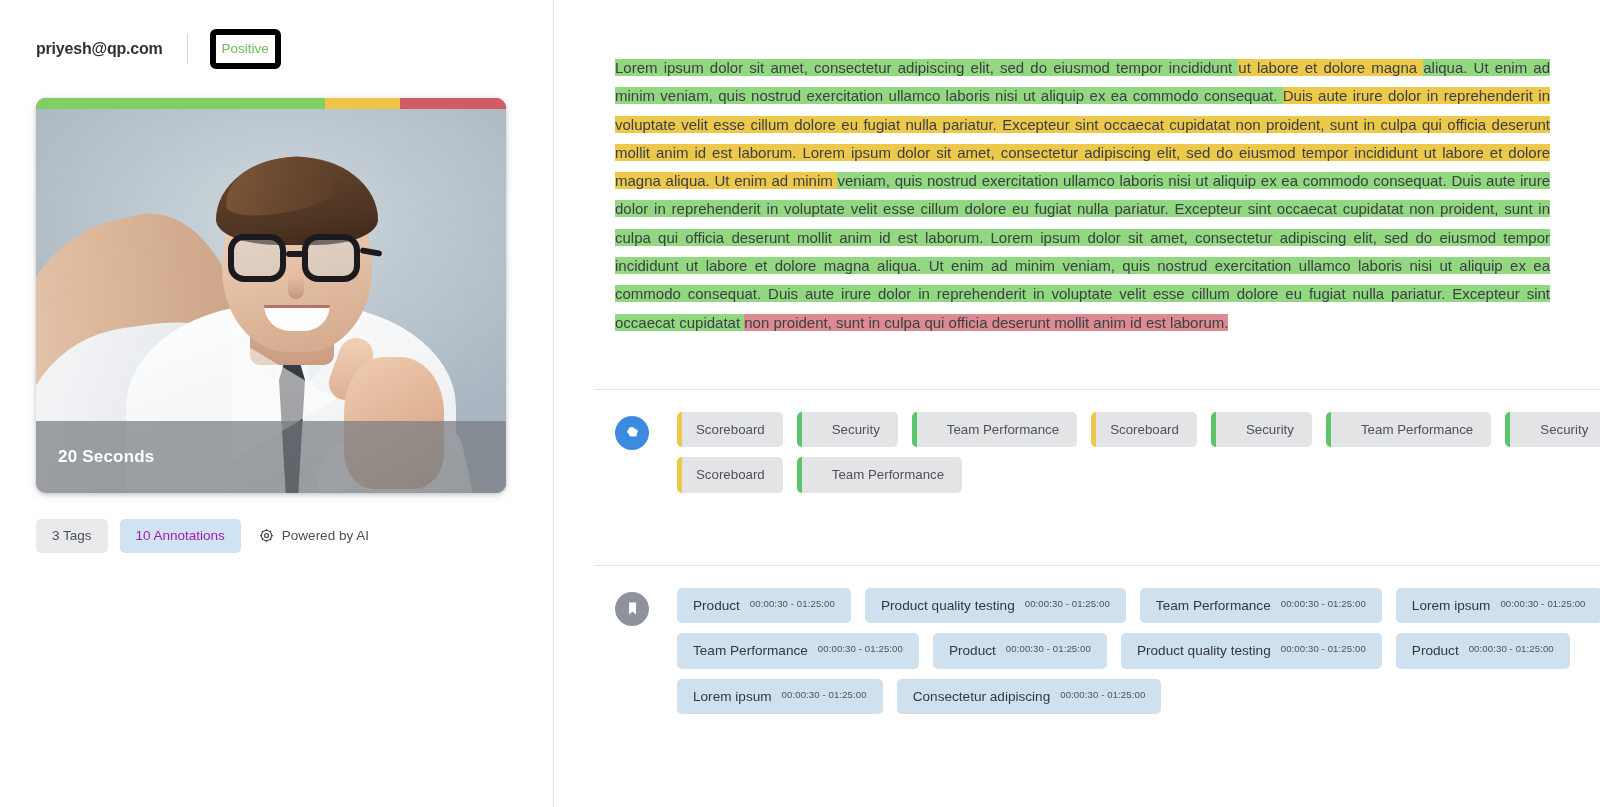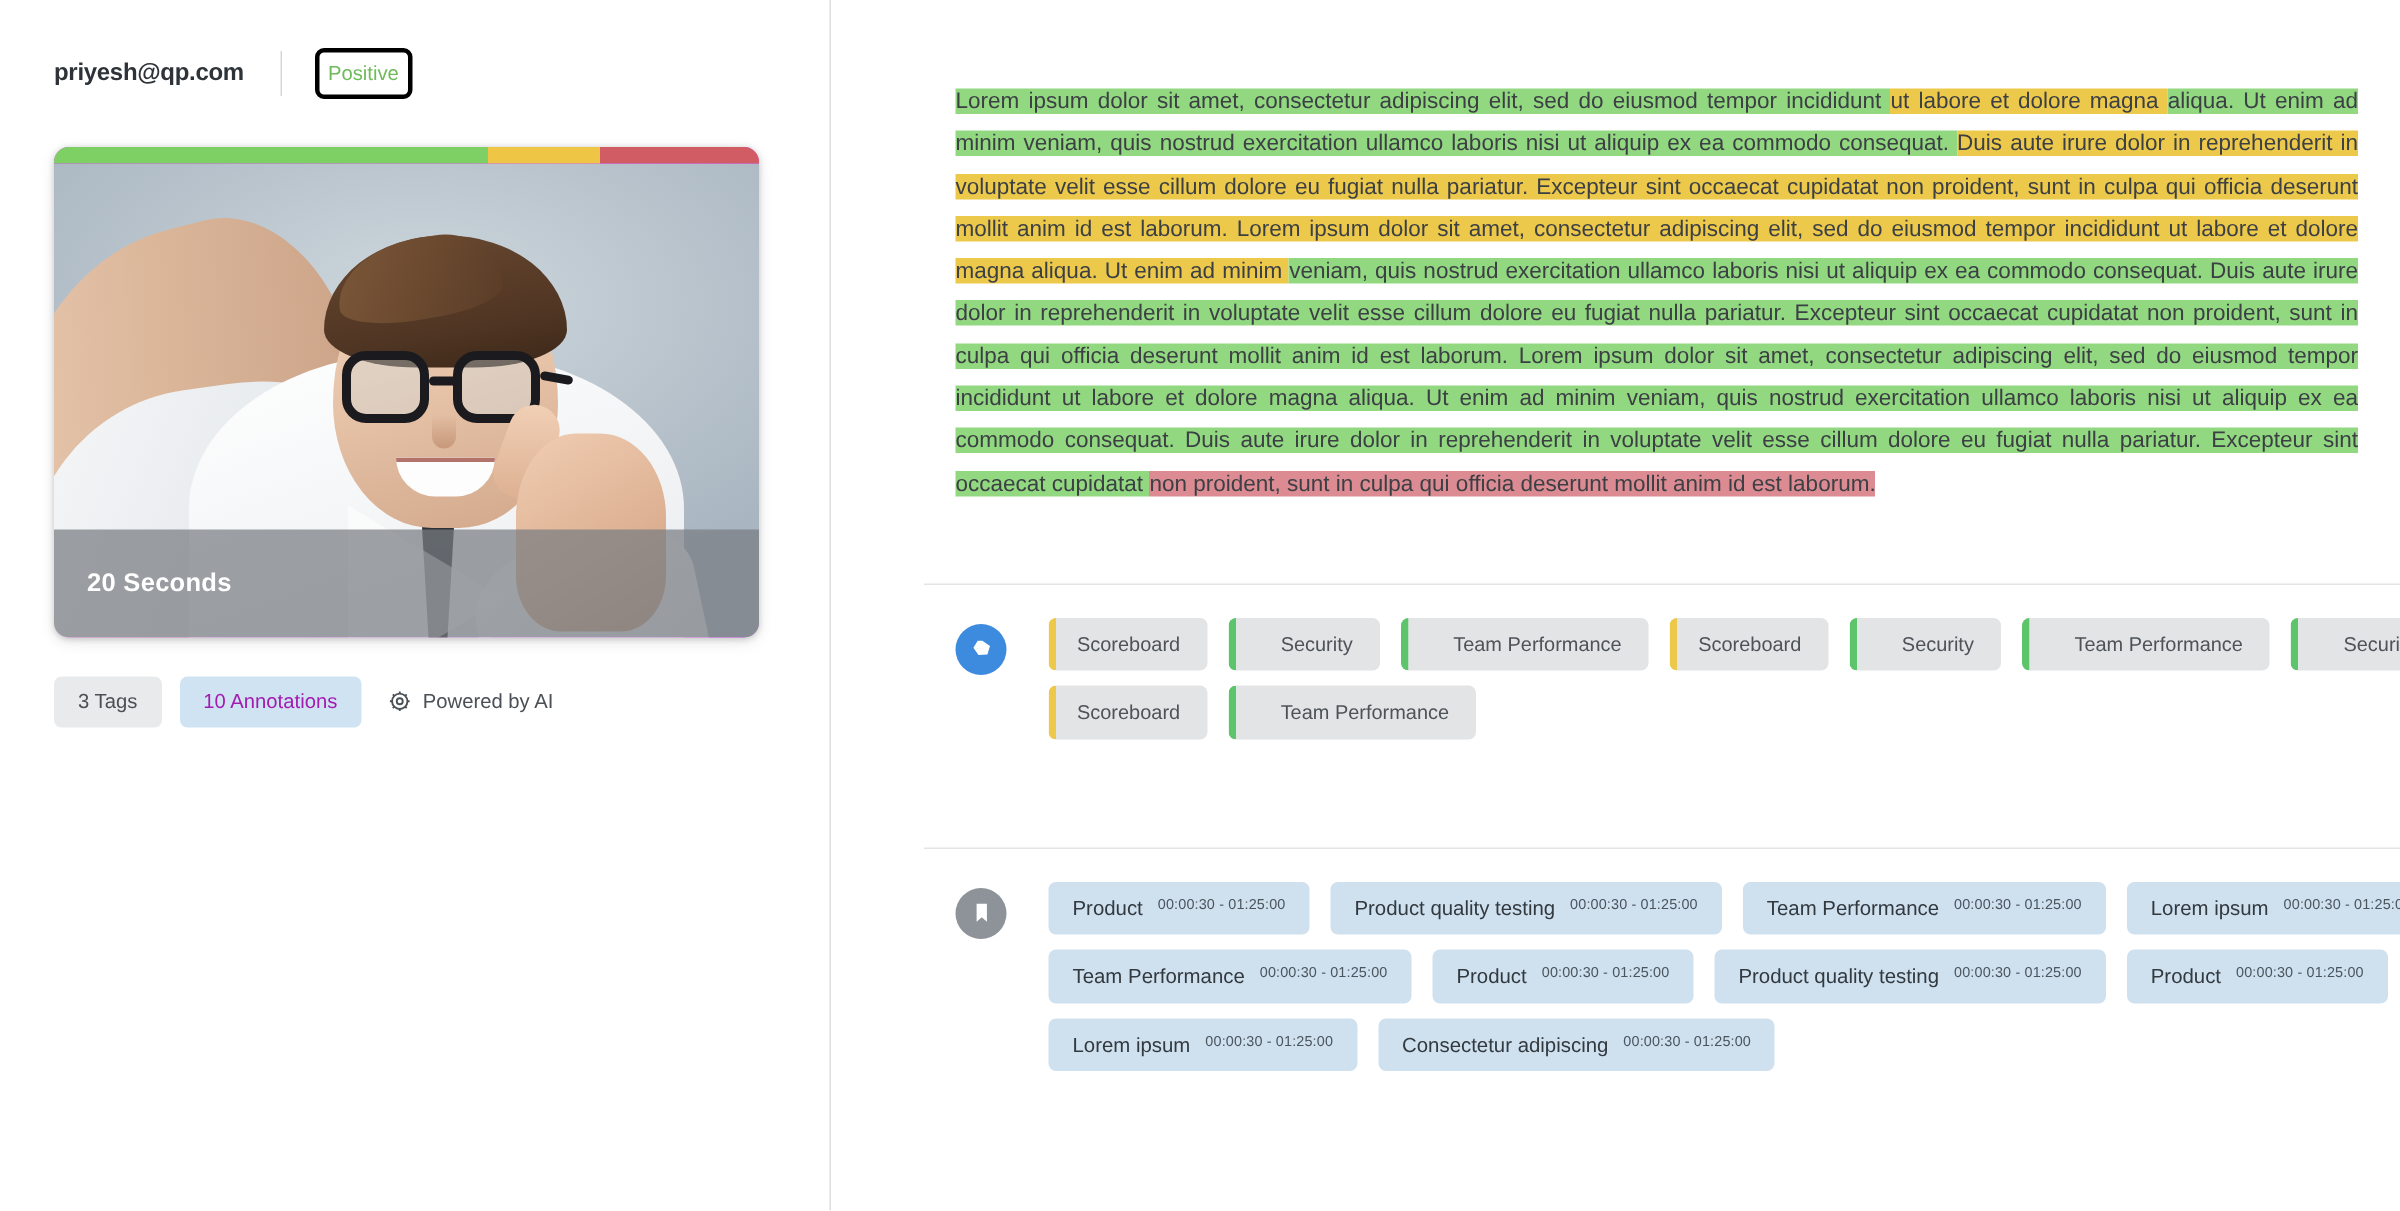--- a/index.html
+++ b/index.html
@@ -4,21 +4,21 @@
 <style>
   * { box-sizing: border-box; }
   html, body {
     margin: 0; padding: 0;
     width: 1600px; height: 807px;
     background: #ffffff;
     font-family: "Liberation Sans", sans-serif;
     overflow: hidden;
   }
 
-  .page { position: relative; width: 1600px; height: 807px; display: flex; gap: 22px; }
+  .page { position: relative; width: 1600px; height: 807px; display: flex; }
 
   
   .left-panel {
     width: 554px;
     height: 807px;
     border-right: 1px solid #dcdee0;
     padding: 34px 0 0 36px;
     flex: 0 0 554px;
     position: relative;
   }
@@ -27,40 +27,40 @@
   .email {
     font-size: 16px;
     color: #2d3338;
     font-weight: 600;
     letter-spacing: -0.2px;
   }
   .vdiv {
     width: 1px; height: 30px; background: #d4d7da; margin: 0 22px 0 24px;
   }
   .sentiment-pill {
-    border: 3px solid #000000;
+    border: 6px solid #000000;
     border-radius: 6px;
     color: #6fbb5c;
     font-size: 13.5px;
     padding: 7px 6px;
     background: #fff;
     line-height: 1;
     text-align: right;
   }
 
   
   .video-card {
     margin-top: 34px;
     width: 470px;
-    height: 327px;
+    height: 395px;
     border-radius: 10px;
     position: relative;
     overflow: hidden;
     box-shadow: 0 1px 4px rgba(0,0,0,0.18), 0 3px 10px rgba(0,0,0,0.10);
-    background: #d946ef;
+    background: #c2410c;
   }
   .sent-bar { display: flex; width: 100%; height: 11px; }
   .sent-seg { height: 100%; }
 
   .video-body {
     position: absolute; top: 11px; left: 0; right: 0; bottom: 0;
     overflow: hidden;
   }
   
   .photo-bg {

